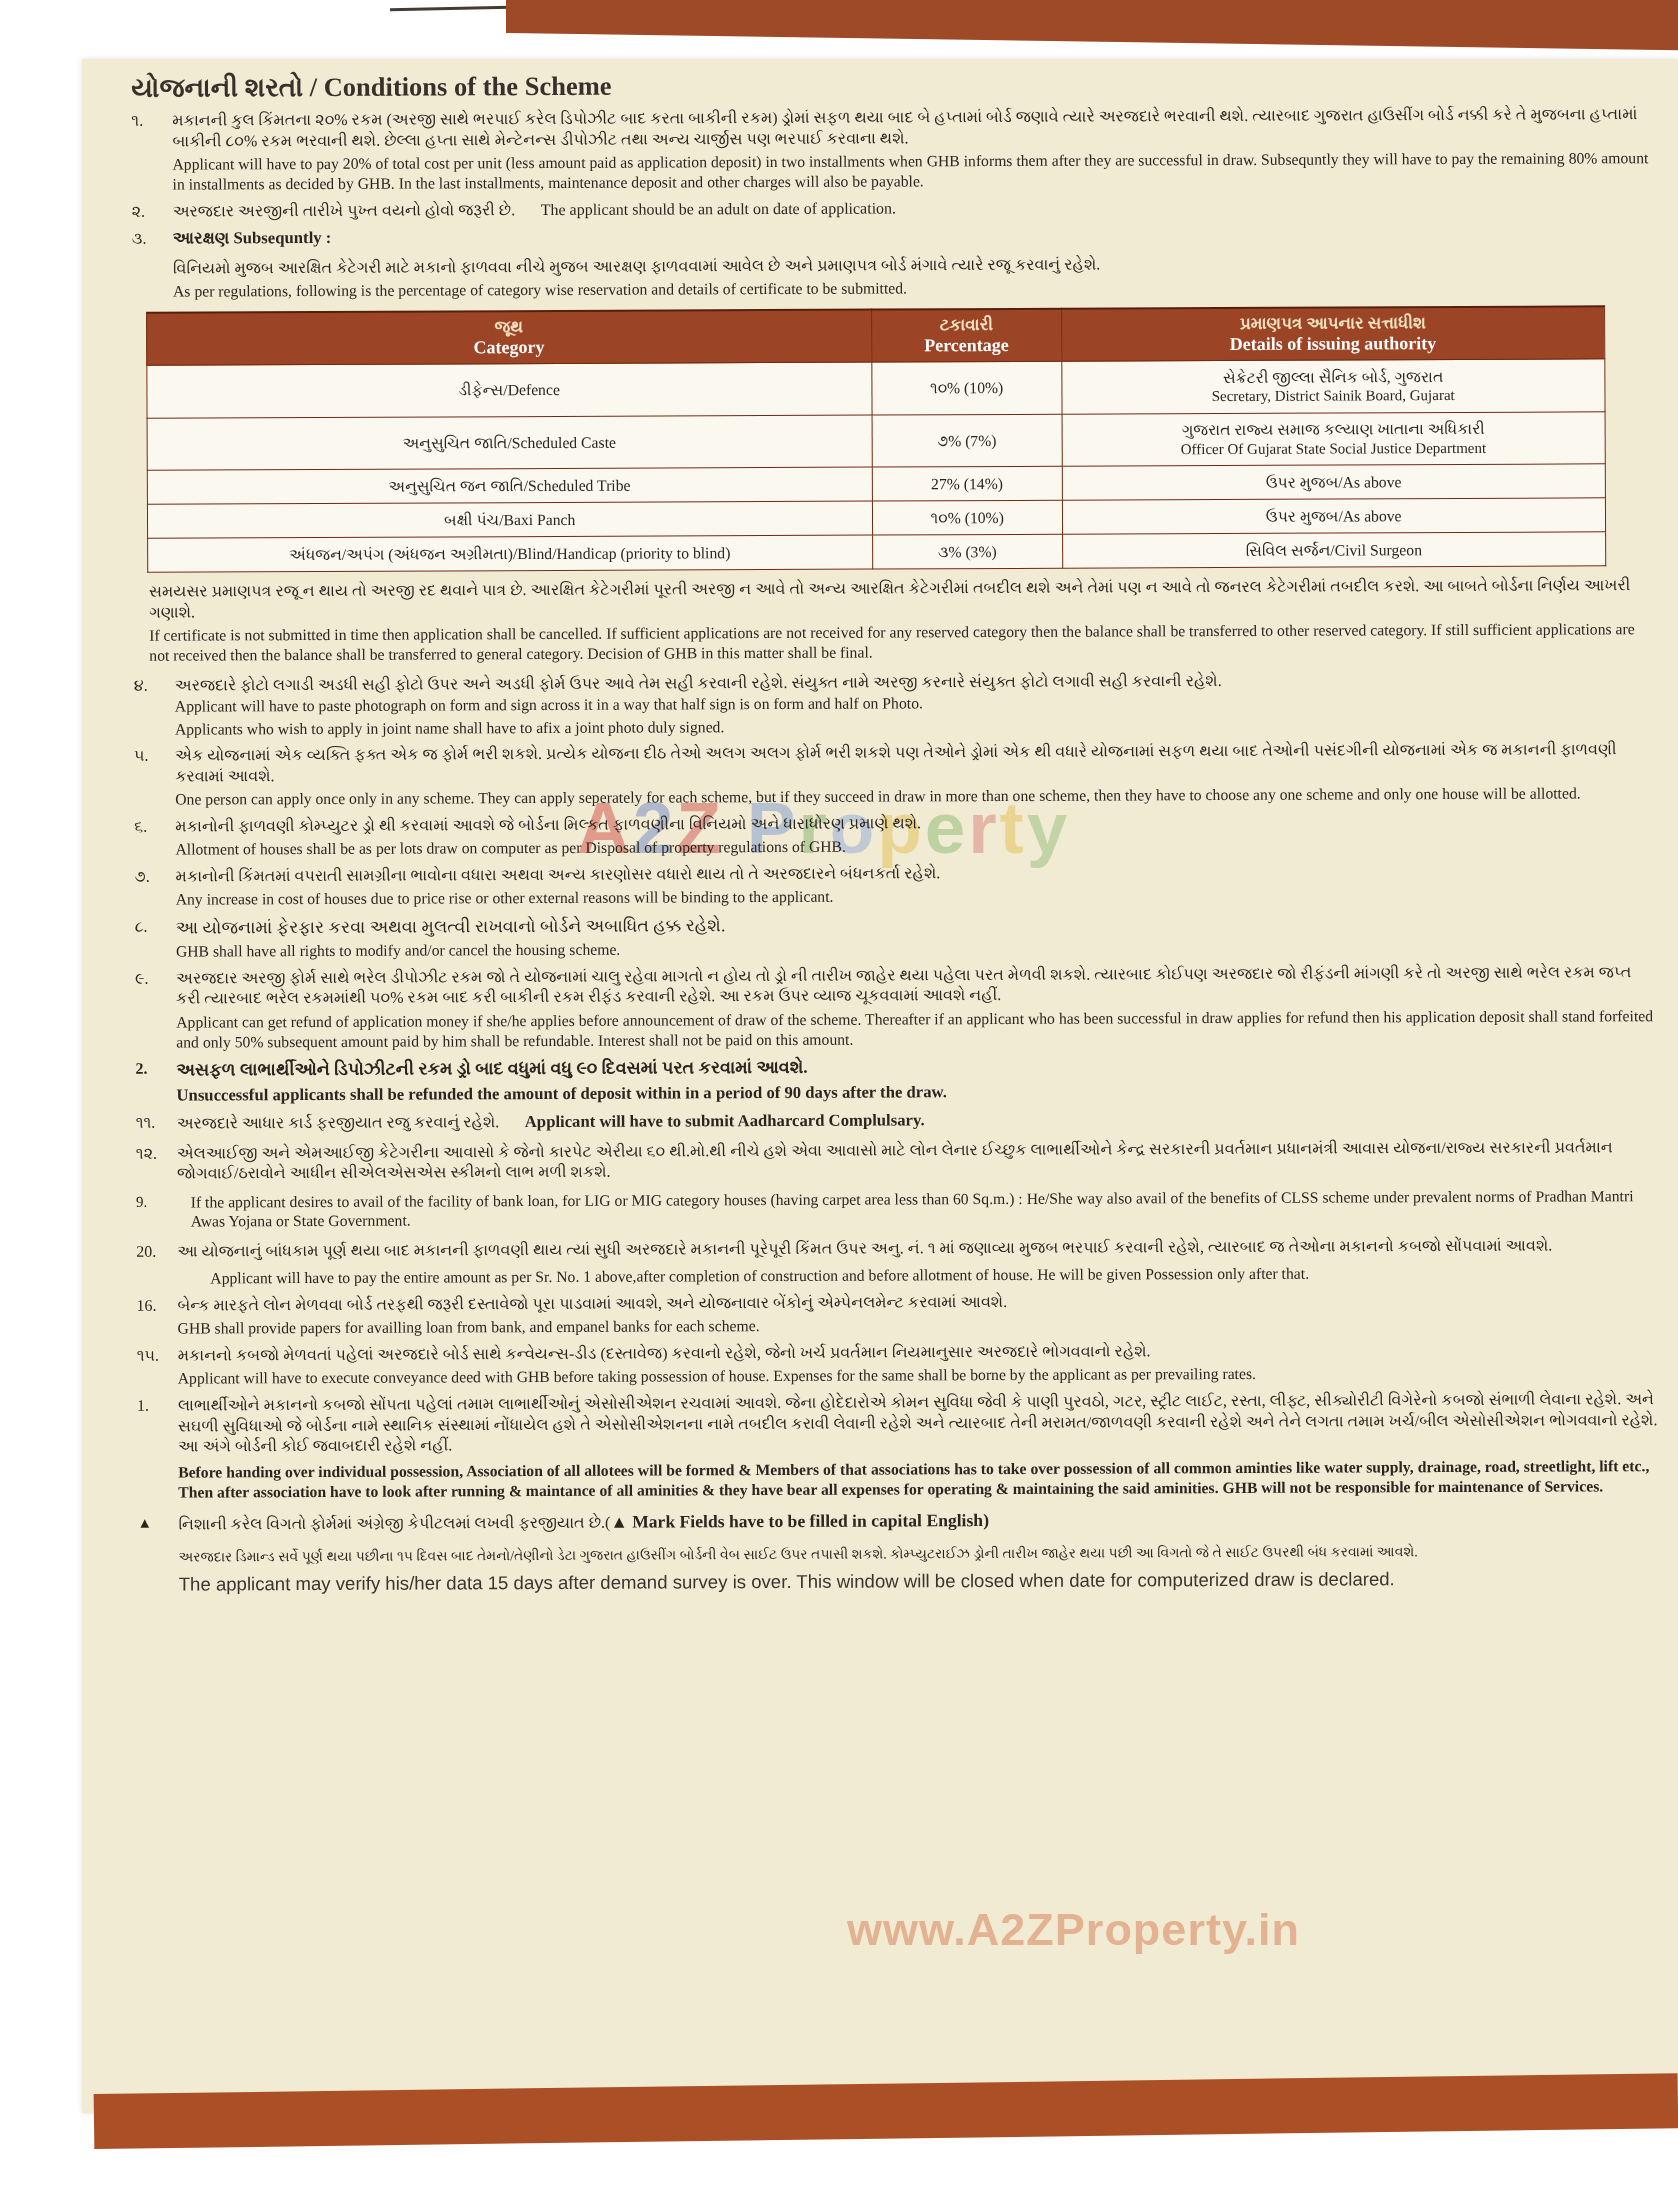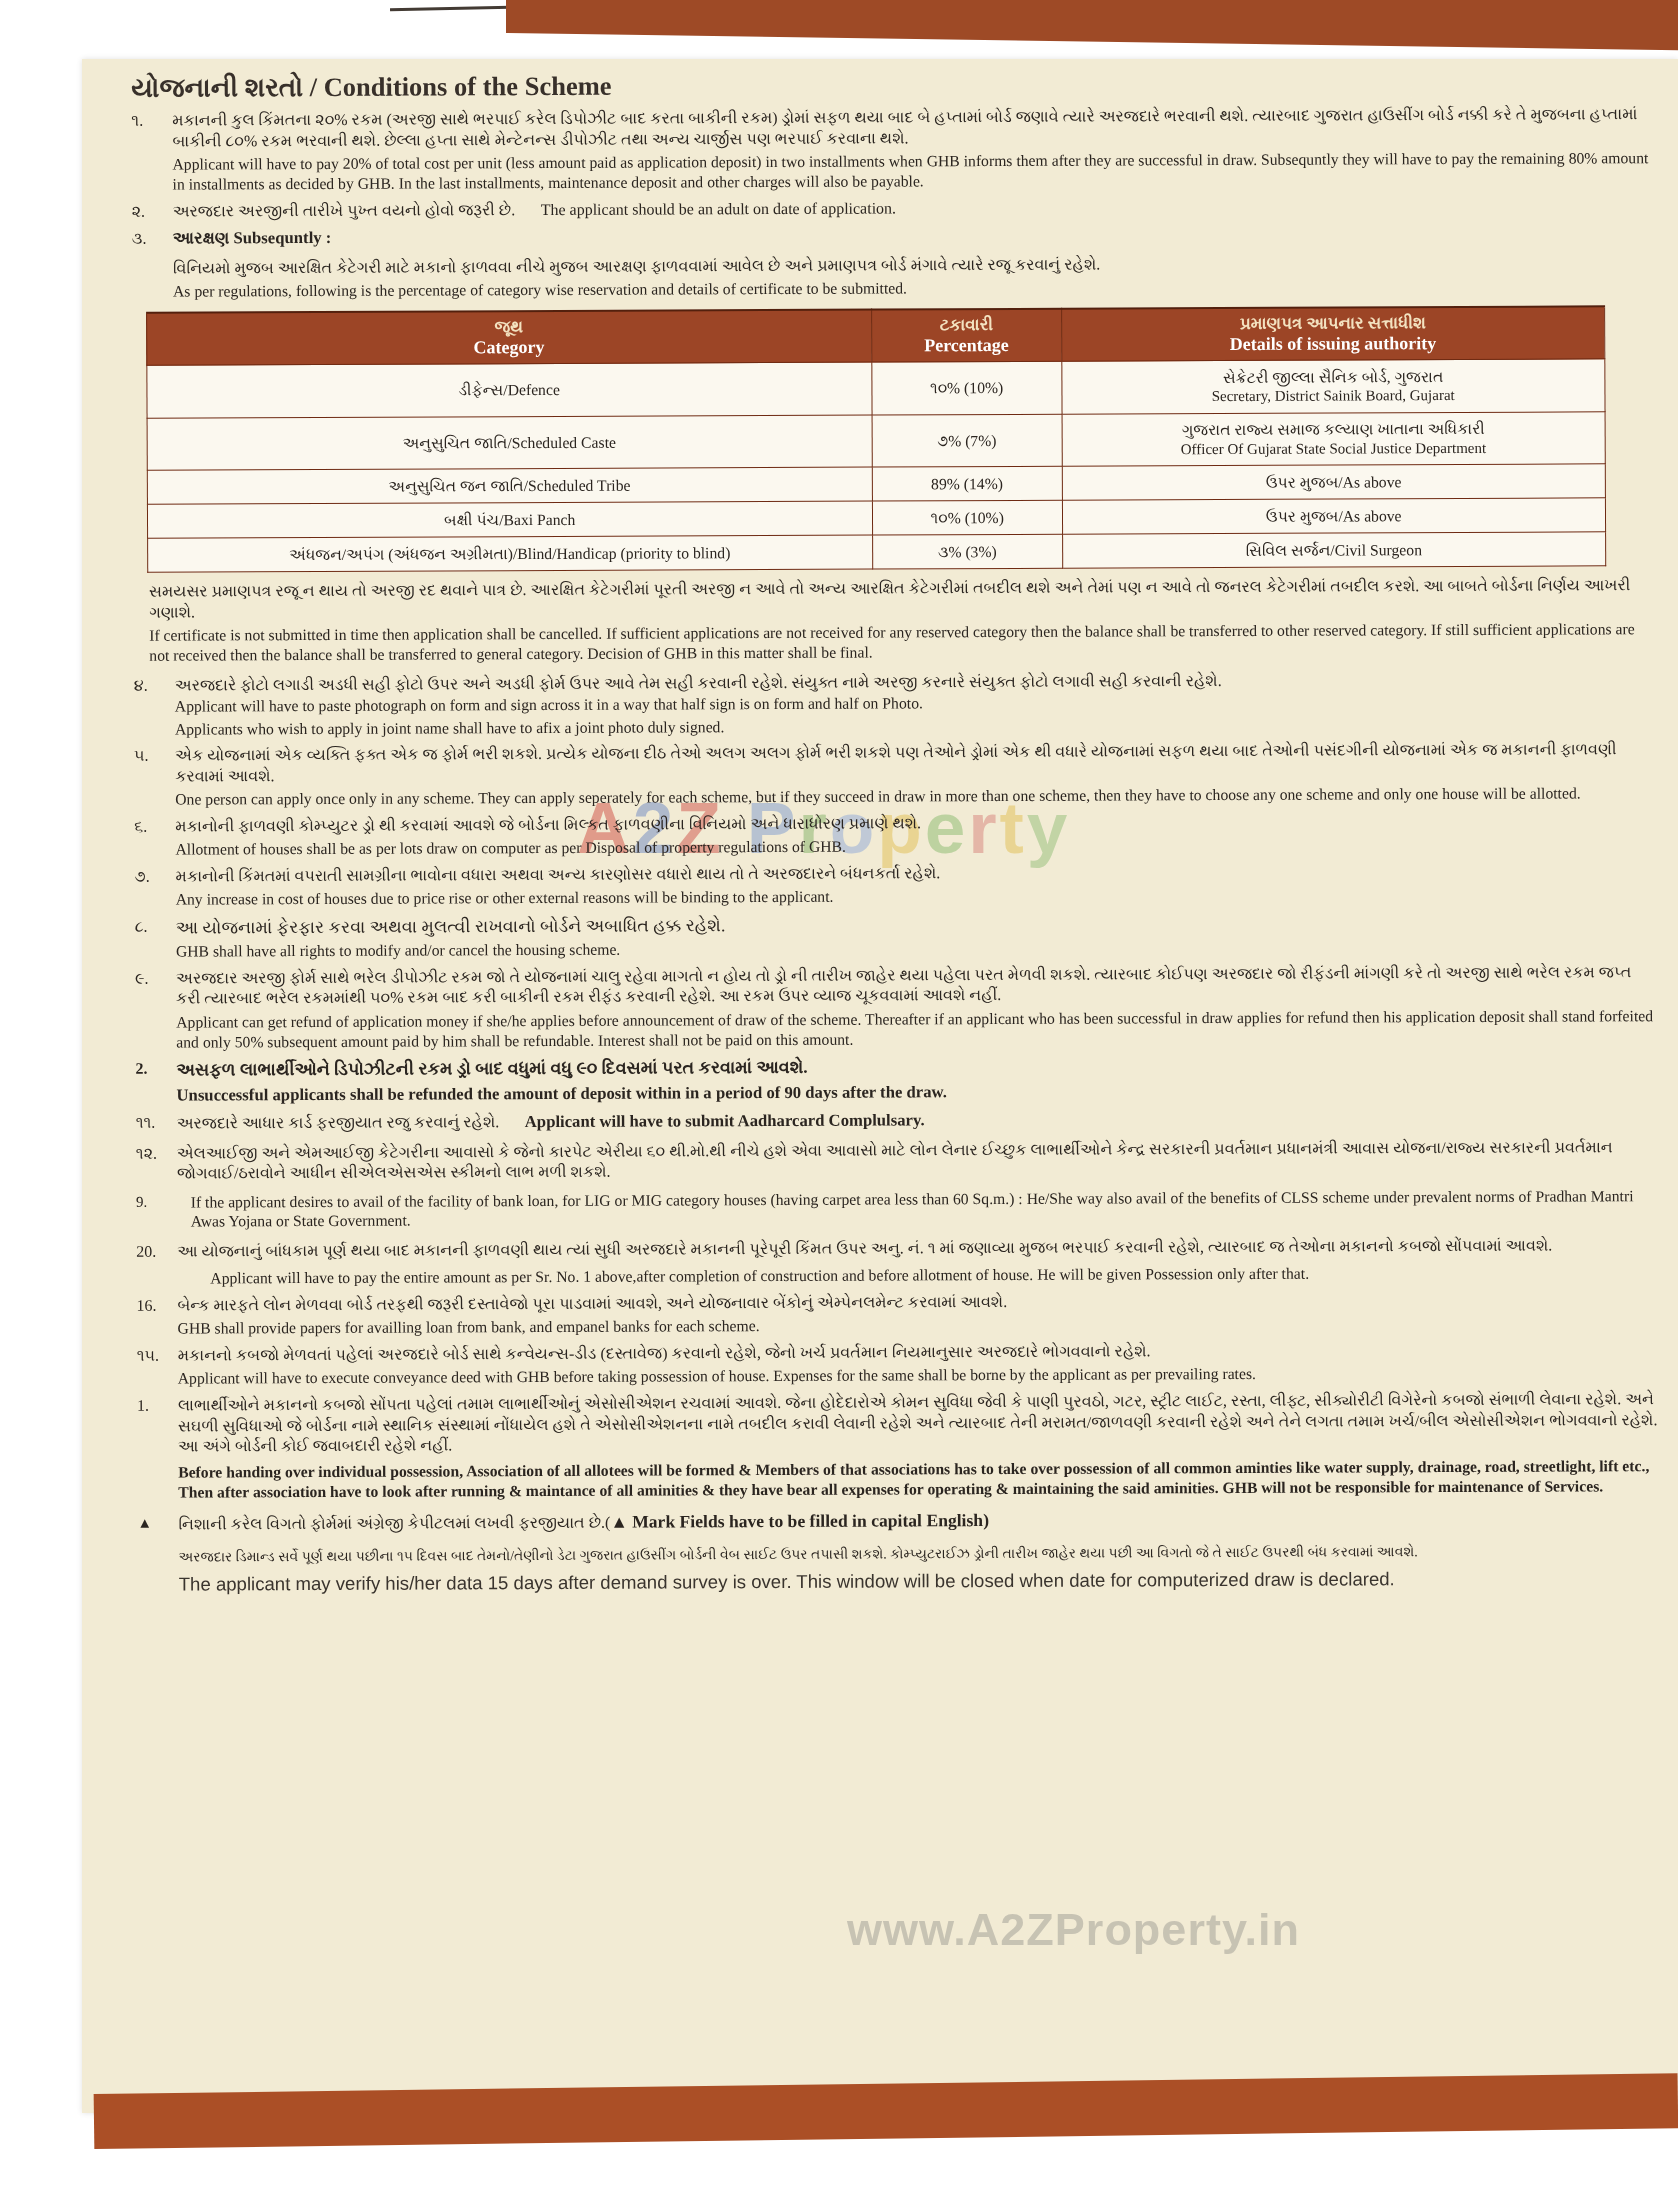--- a/index.html
+++ b/index.html
@@ -24,21 +24,21 @@
     box-shadow:0 0 5.9px rgba(0,0,0,.12);
   }
   .wm-a2z{
     position:absolute;left:495px;top:727px;z-index:0;
     font-family:"Liberation Sans","DejaVu Sans",sans-serif;
     font-size:73px;font-weight:bold;letter-spacing:2.9px;opacity:.5;white-space:pre;
   }
   .wm-url{
     position:absolute;left:765px;top:1845px;z-index:0;
     font-family:"Liberation Sans","DejaVu Sans",sans-serif;
-    font-size:45px;font-weight:bold;color:#737373;opacity:.33;letter-spacing:1px;
+    font-size:45px;font-weight:bold;color:#c2410c;opacity:.33;letter-spacing:1px;
   }
   .content{
     position:relative;z-index:1;
     padding:13.7px 25.5px 0 49px;
     transform:rotate(-0.25deg);transform-origin:top left;
   }
   .title{font-size:26.5px;font-weight:bold;color:#38302a;margin:0 0 7.8px 0;}
   .gu{font-family:"Liberation Serif","DejaVu Serif",serif;}
   p{margin:0;}
   .item{display:flex;margin-bottom:6.9px;}
@@ -148,21 +148,21 @@
         <tr>
           <td class="gu">અનુસુચિત જાતિ/Scheduled Caste</td>
           <td>૭% (7%)</td>
           <td>
             <div class="gu">ગુજરાત રાજ્ય સમાજ કલ્યાણ ખાતાના અધિકારી</div>
             <div class="auth2">Officer Of Gujarat State Social Justice Department</div>
           </td>
         </tr>
         <tr>
           <td class="gu">અનુસુચિત જન જાતિ/Scheduled Tribe</td>
-          <td>89% (14%)</td>
+          <td>27% (14%)</td>
           <td>
             <div class="gu">ઉપર મુજબ/As above</div>
           </td>
         </tr>
         <tr>
           <td class="gu">બક્ષી પંચ/Baxi Panch</td>
           <td>૧૦% (10%)</td>
           <td>
             <div class="gu">ઉપર મુજબ/As above</div>
           </td>

